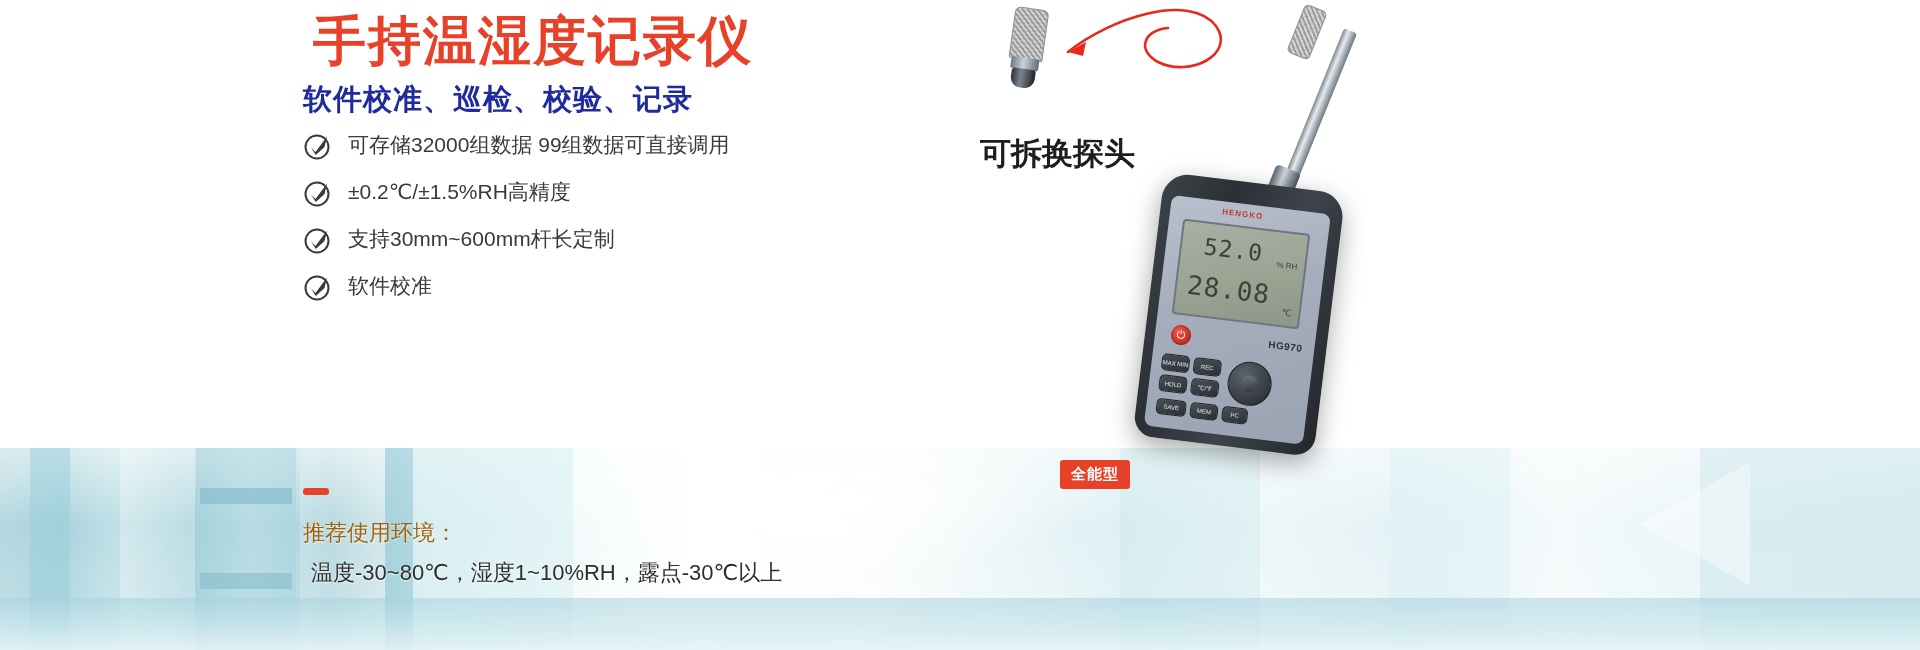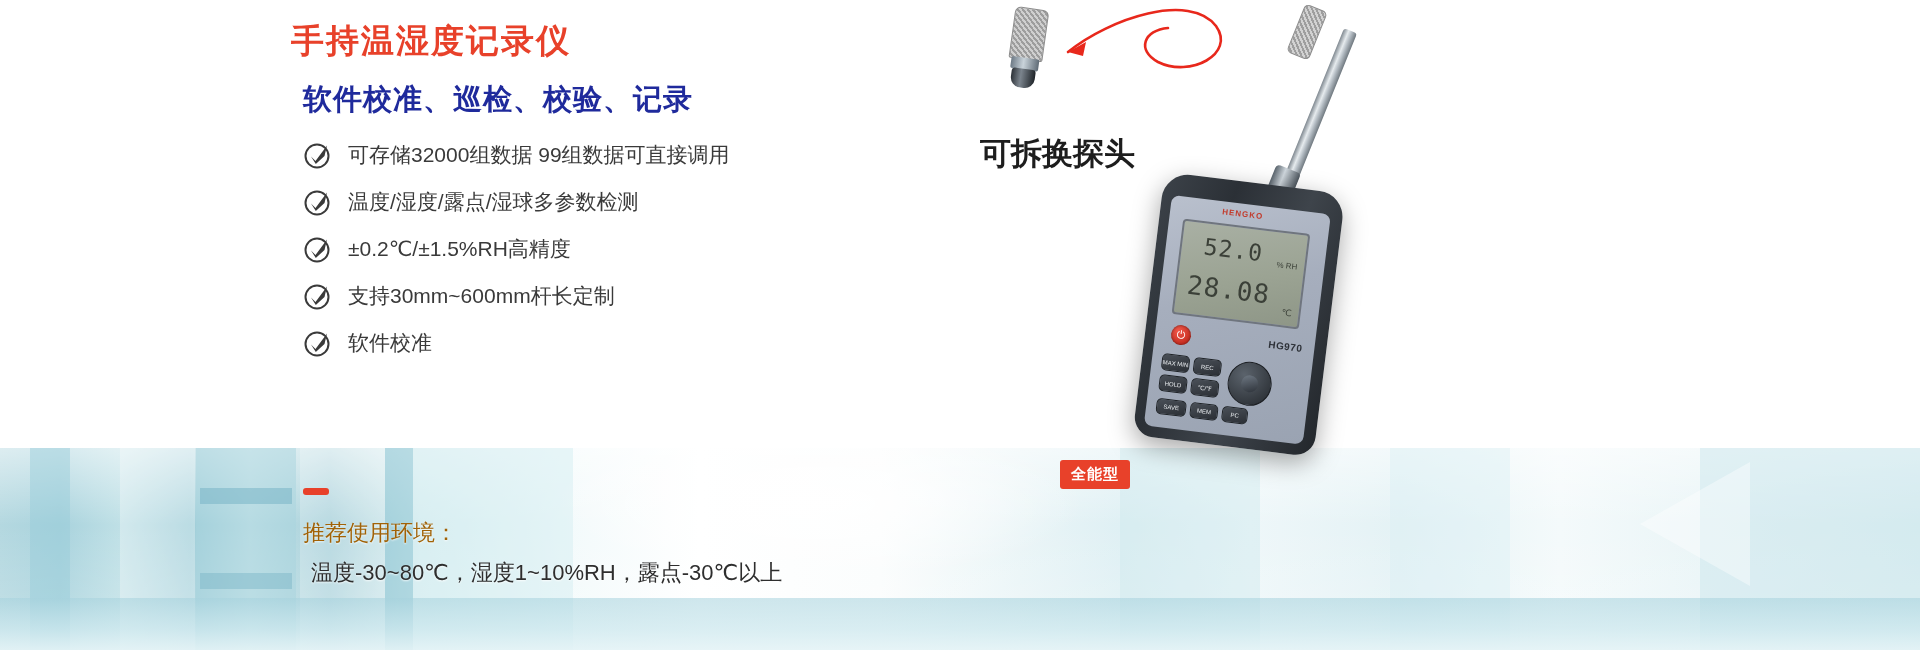--- a/index.html
+++ b/index.html
@@ -49,38 +49,38 @@
   .band-floor {
     position:absolute; left:0; top:150px; width:1920px; height:52px;
     background:linear-gradient(180deg, rgba(166,210,221,0.55) 0%, rgba(205,232,238,0.75) 60%, rgba(228,243,246,0.9) 100%);
   }
   .band-panel-r1 { position:absolute; left:1120px; top:0; width:140px; height:202px; background:rgba(206,232,238,0.45); }
   .band-panel-r2 { position:absolute; left:1390px; top:0; width:120px; height:202px; background:rgba(220,240,244,0.45); }
   .band-panel-r3 { position:absolute; left:1700px; top:0; width:220px; height:202px; background:rgba(200,229,236,0.45); }
 
   
   .title-main {
-    position:absolute; left:291px; top:12px;
-    font-size:33px; line-height:58px; font-weight:bold;
+    position:absolute; left:313px; top:12px;
+    font-size:53px; line-height:58px; font-weight:bold;
     color:#e8412a; letter-spacing:2px;
     white-space:nowrap;
   }
   .title-sub {
     position:absolute; left:303px; top:80px;
     font-size:29px; line-height:38px; font-weight:bold;
     color:#1f2a9c; letter-spacing:1px;
     white-space:nowrap;
   }
 
   
   .features {
     position:absolute; left:303px; top:131px; width:620px;
   }
   .feature-row {
-    display:flex; align-items:center; height:47px;
+    display:flex; align-items:flex-start; height:47px;
   }
   .check-icon {
     width:30px; height:30px; flex:0 0 30px; margin-right:15px;
     position:relative;
   }
   .check-icon svg { display:block; }
   .feature-text {
     font-size:21px; color:#3a3a3a; font-weight:500; white-space:nowrap;
     font-family:"Liberation Sans","DejaVu Sans",sans-serif;
   }
@@ -273,29 +273,20 @@
     <div class="feature-row">
       <span class="check-icon">
         <svg width="30" height="30" viewBox="0 0 30 30">
           <circle cx="14" cy="16" r="11.5" fill="none" stroke="#3a3a3a" stroke-width="2"></circle>
           <path d="M8 16.5 L12.5 21 L24 5.5 L21.5 16 L12.8 24 Z" fill="#3a3a3a"></path>
         </svg>
       </span>
       <span class="feature-text">可存储32000组数据  99组数据可直接调用</span>
     </div>
 
-    <div class="feature-row">
-      <span class="check-icon">
-        <svg width="30" height="30" viewBox="0 0 30 30">
-          <circle cx="14" cy="16" r="11.5" fill="none" stroke="#3a3a3a" stroke-width="2"></circle>
-          <path d="M8 16.5 L12.5 21 L24 5.5 L21.5 16 L12.8 24 Z" fill="#3a3a3a"></path>
-        </svg>
-      </span>
-      <span class="feature-text">温度/湿度/露点/湿球多参数检测</span>
-    </div>
 
     <div class="feature-row">
       <span class="check-icon">
         <svg width="30" height="30" viewBox="0 0 30 30">
           <circle cx="14" cy="16" r="11.5" fill="none" stroke="#3a3a3a" stroke-width="2"></circle>
           <path d="M8 16.5 L12.5 21 L24 5.5 L21.5 16 L12.8 24 Z" fill="#3a3a3a"></path>
         </svg>
       </span>
       <span class="feature-text">±0.2℃/±1.5%RH高精度</span>
     </div>

